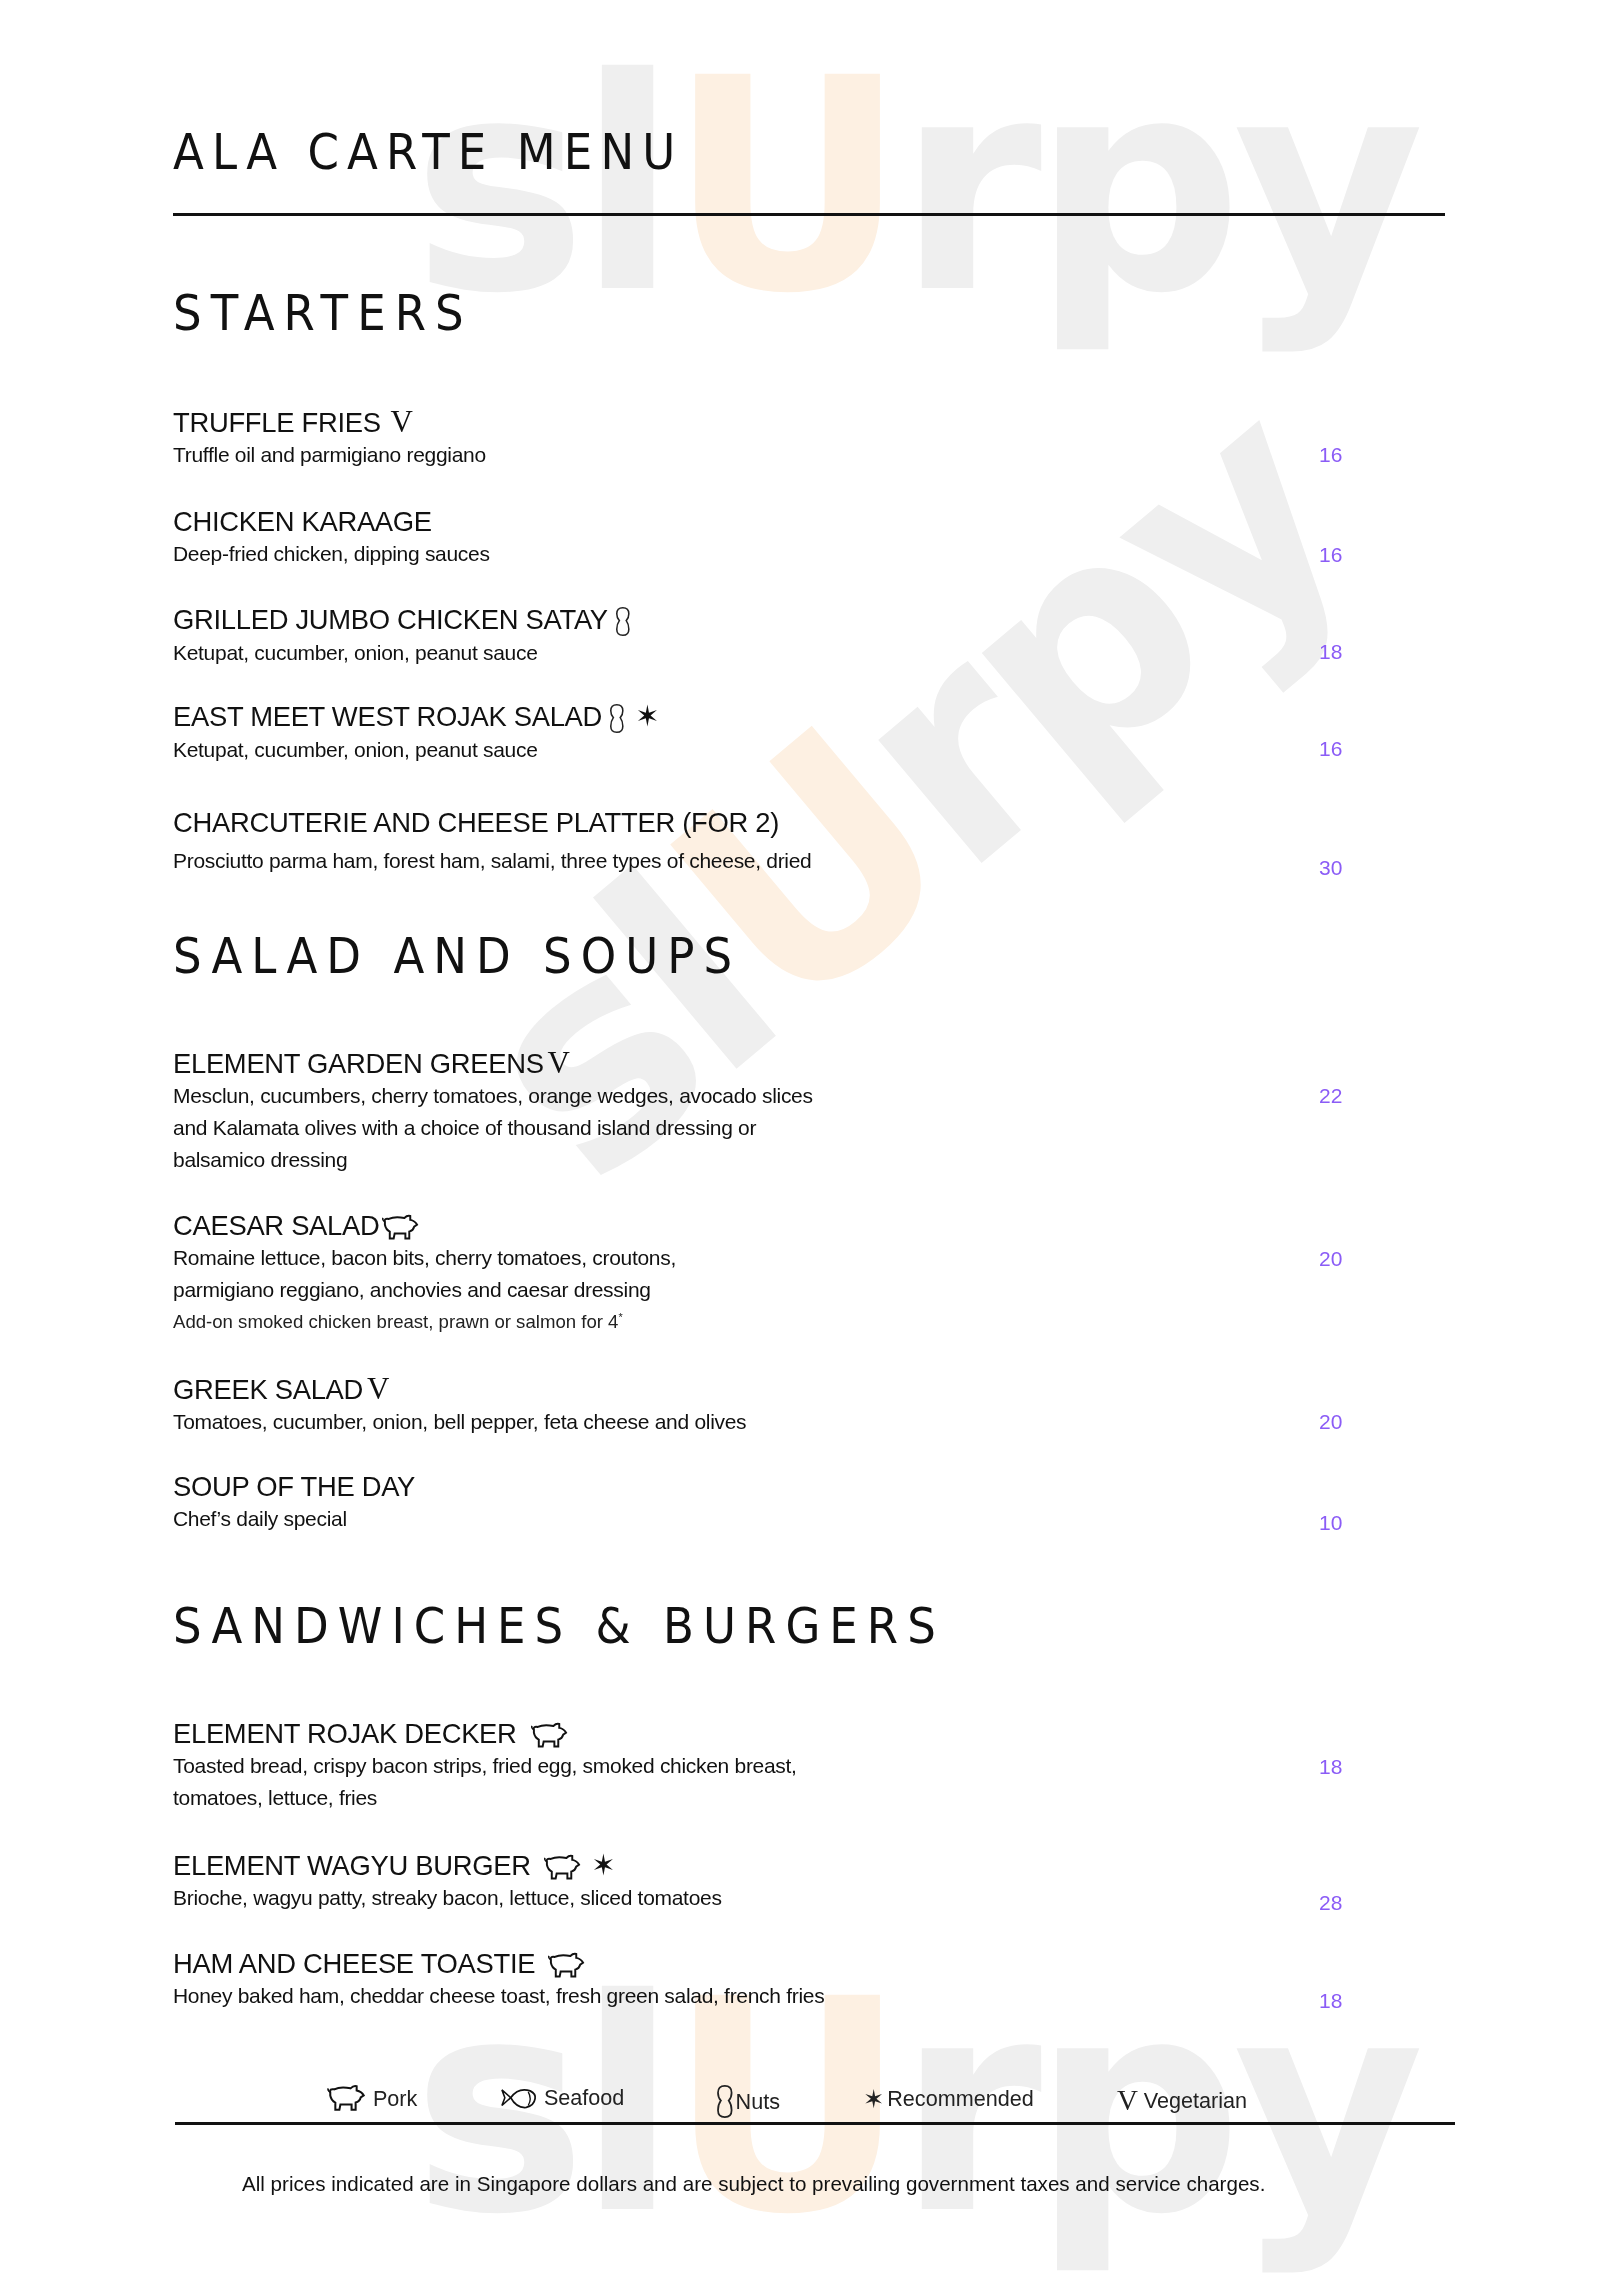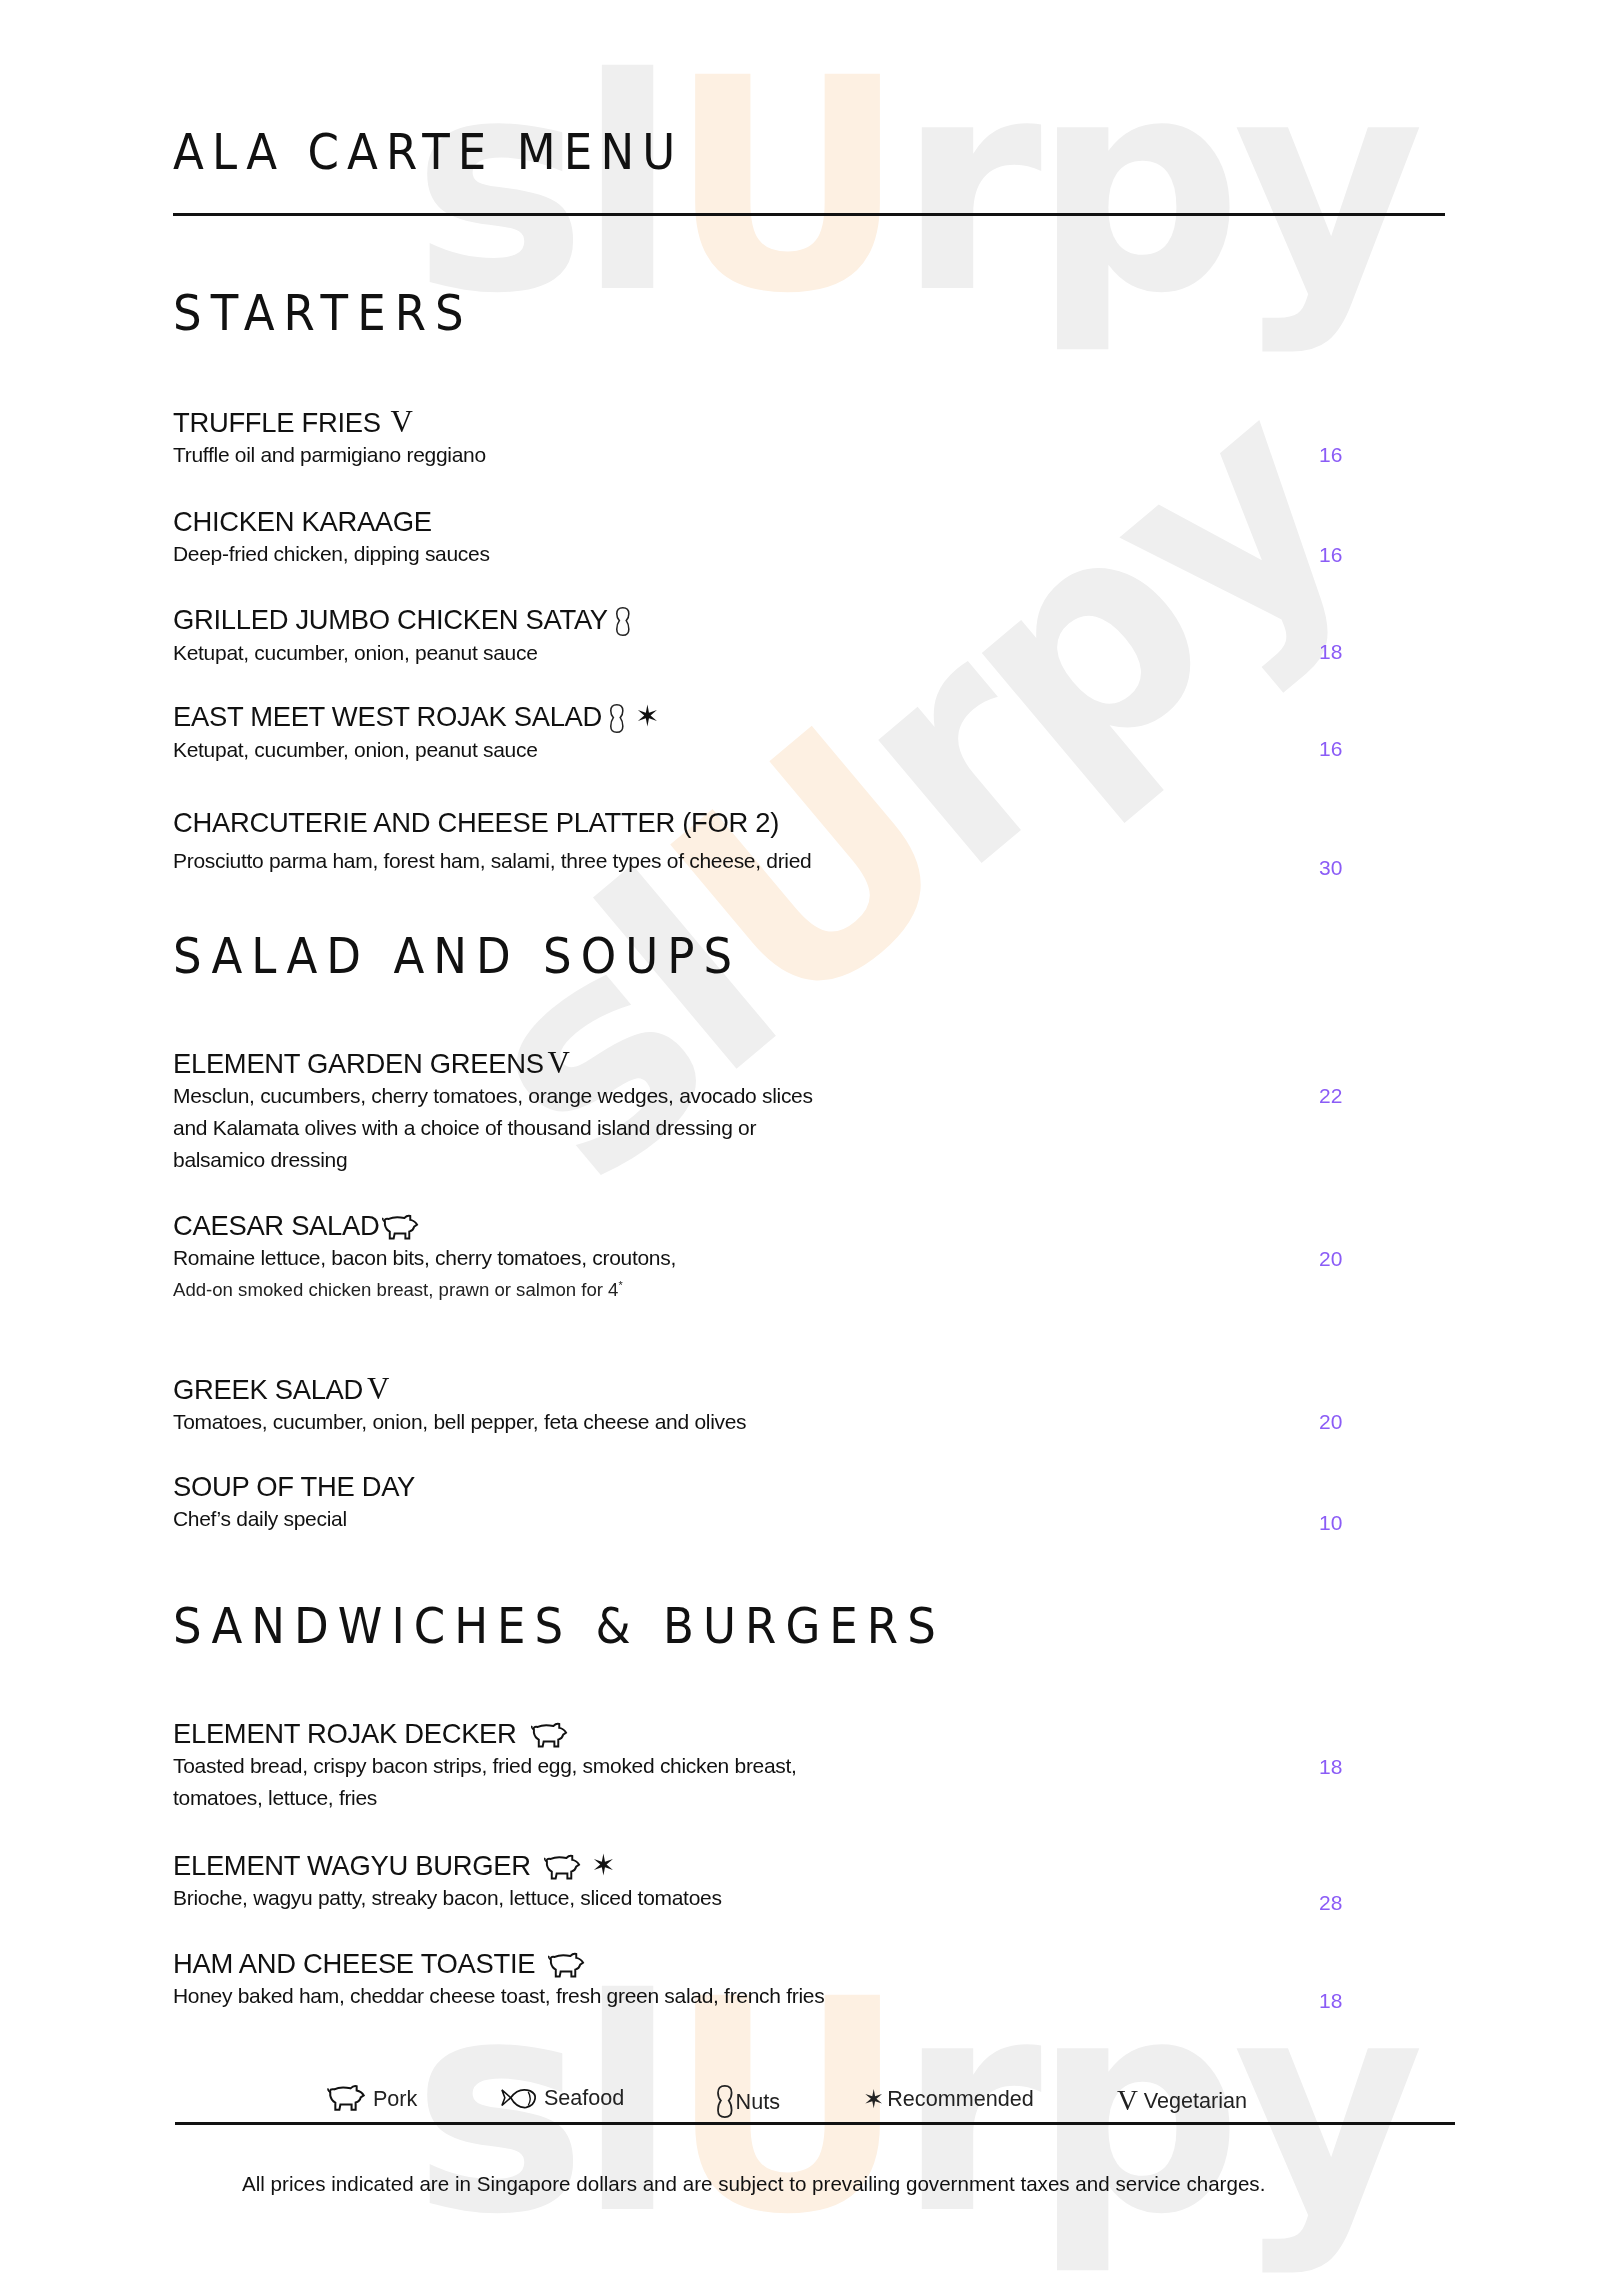--- a/index.html
+++ b/index.html
@@ -101,20 +101,21 @@
   <div class="item-desc">and Kalamata olives with a choice of thousand island dressing or</div>
   <div class="item-desc">balsamico dressing</div>
 </div>
 <div class="price" style="top:1047px;">22</div>
 
 <div class="item" style="top:1209px;">
   <div class="item-name"><span>CAESAR SALAD</span><svg class="icon" width="39" height="27.4" style="margin-left:2px;" viewBox="0 0 40 28">
         <use href="#pig"></use>
       </svg></div>
   <div class="item-desc">Romaine lettuce, bacon bits, cherry tomatoes, croutons,</div>
+  <div class="item-desc">parmigiano reggiano, anchovies and caesar dressing</div>
   <div class="item-addon"><span>Add-on smoked chicken breast, prawn or salmon for 4</span><sup style="font-size:10.8px;">*</sup></div>
 </div>
 <div class="price" style="top:1210px;">20</div>
 
 <div class="item" style="top:1373px;">
   <div class="item-name"><span>GREEK SALAD</span><span class="veg" style="margin-left:3.9px;">V</span></div>
   <div class="item-desc">Tomatoes, cucumber, onion, bell pepper, feta cheese and olives</div>
 </div>
 <div class="price" style="top:1373px;">20</div>
 

